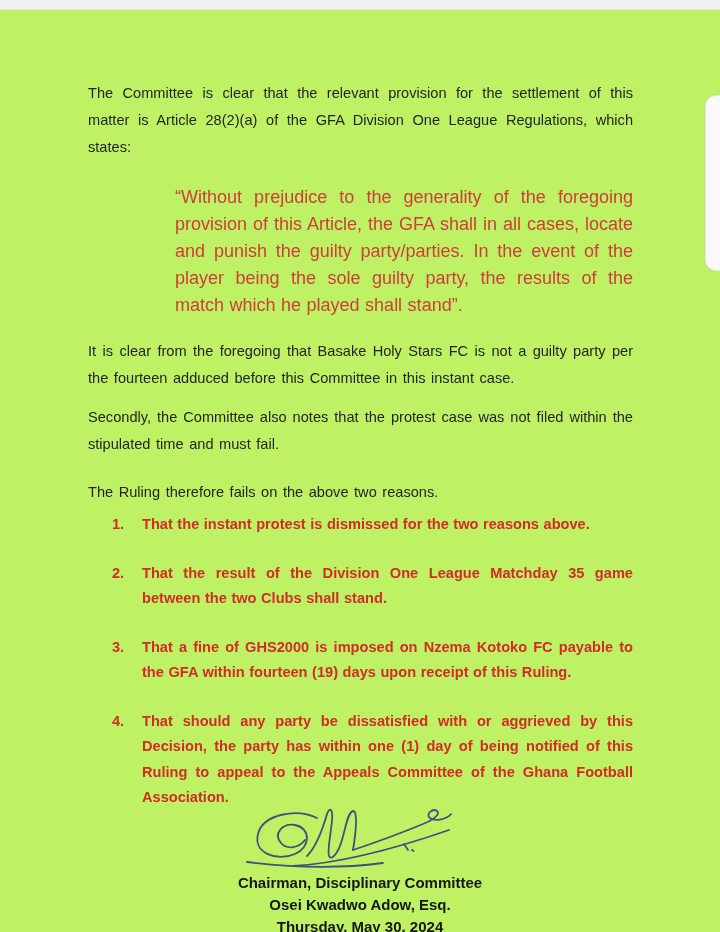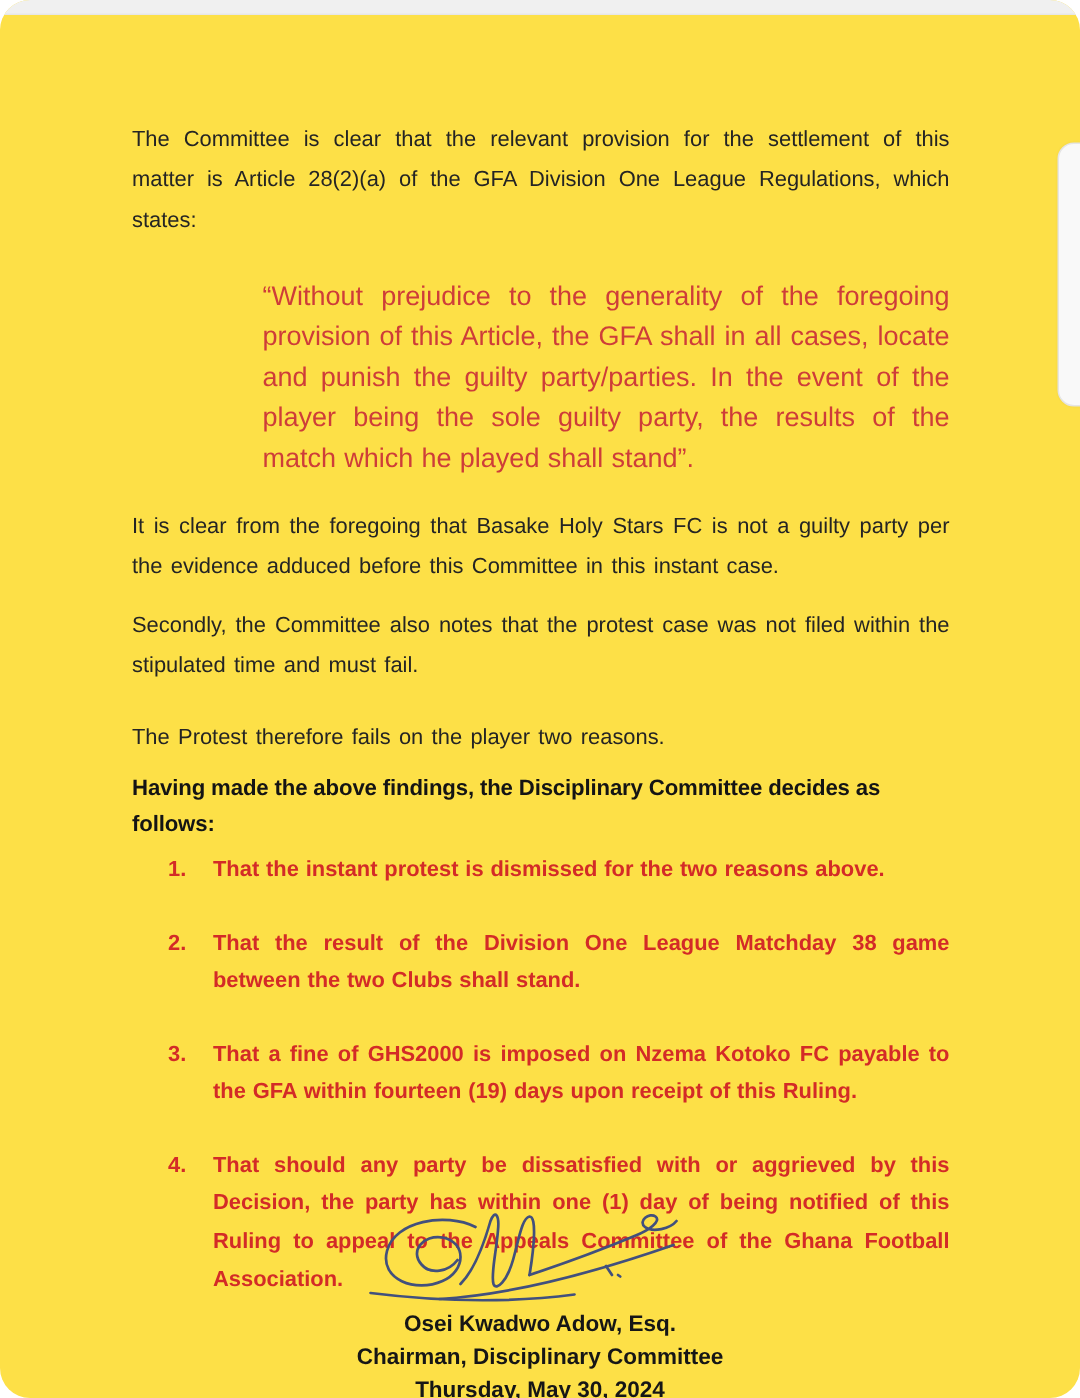--- a/index.html
+++ b/index.html
@@ -6,23 +6,22 @@
   html, body { width: 720px; height: 932px; }
   body {
     font-family: "Liberation Sans", sans-serif;
     background: #ffffff;
     overflow: hidden;
   }
   .page {
     position: relative;
     width: 720px;
     height: 932px;
-    background: #fde047;
+    background: #bef264;
     overflow: hidden;
-    border-radius: 20px;
   }
   .topbar {
     position: absolute;
     top: 0; left: 0;
     width: 720px; height: 10px;
     background: #f0f0f0;
     border-bottom: 1px solid #e7e7e7;
   }
   .scroll-thumb {
     position: absolute;
@@ -123,39 +122,38 @@
   <div class="topbar"></div>
 
   <div class="scroll-thumb"></div>
 
   <div class="content">
 
     <div class="para first">The Committee is clear that the relevant provision for the settlement of this matter is Article 28(2)(a) of the GFA Division One League Regulations, which states:</div>
 
     <div class="quote" style="color:#ce3d39;">“Without prejudice to the generality of the foregoing provision of this Article, the GFA shall in all cases, locate and punish the guilty party/parties. In the event of the player being the sole guilty party, the results of the match which he played shall stand”.</div>
 
-    <div class="para finding1">It is clear from the foregoing that Basake Holy Stars FC is not a guilty party per the evidence adduced before this Committee in this instant case.</div>
+    <div class="para finding1">It is clear from the foregoing that Basake Holy Stars FC is not a guilty party per the fourteen adduced before this Committee in this instant case.</div>
 
     <div class="para finding2">Secondly, the Committee also notes that the protest case was not filed within the stipulated time and must fail.</div>
 
-    <div class="para conclusion">The Protest therefore fails on the player two reasons.</div>
+    <div class="para conclusion">The Ruling therefore fails on the above two reasons.</div>
 
 
-    <div class="decision-intro">Having made the above findings, the Disciplinary Committee decides as follows:</div>
 
     <div class="decision-list" style="color:#d32b27;">
 
       <div class="decision-item">
         <span class="item-number">1.</span>
         <div class="item-text">That the instant protest is dismissed for the two reasons above.</div>
       </div>
 
       <div class="decision-item">
         <span class="item-number">2.</span>
-        <div class="item-text">That the result of the Division One League Matchday 38 game between the two Clubs shall stand.</div>
+        <div class="item-text">That the result of the Division One League Matchday 35 game between the two Clubs shall stand.</div>
       </div>
 
       <div class="decision-item">
         <span class="item-number">3.</span>
         <div class="item-text">That a fine of GHS2000 is imposed on Nzema Kotoko FC payable to the GFA within fourteen (19) days upon receipt of this Ruling.</div>
       </div>
 
       <div class="decision-item">
         <span class="item-number">4.</span>
         <div class="item-text">That should any party be dissatisfied with or aggrieved by this Decision, the party has within one (1) day of being notified of this Ruling to appeal to the Appeals Committee of the Ghana Football Association.</div>
@@ -177,18 +175,18 @@
 
         <path d="M6,56 C46,61 96,63 142,57"></path>
 
         <path d="M52,60 C104,57 162,40 208,24"></path>
 
         <path d="M163,38 l4,6"></path>
         <path d="M171,44 l1.5,1"></path>
       </g>
     </svg>
 
+    <div class="sig-line">Chairman, Disciplinary Committee</div>
     <div class="sig-line">Osei Kwadwo Adow, Esq.</div>
-    <div class="sig-line">Chairman, Disciplinary Committee</div>
     <div class="sig-line">Thursday, May 30, 2024</div>
   </div>
 
 </div>
 
 </body></html>

